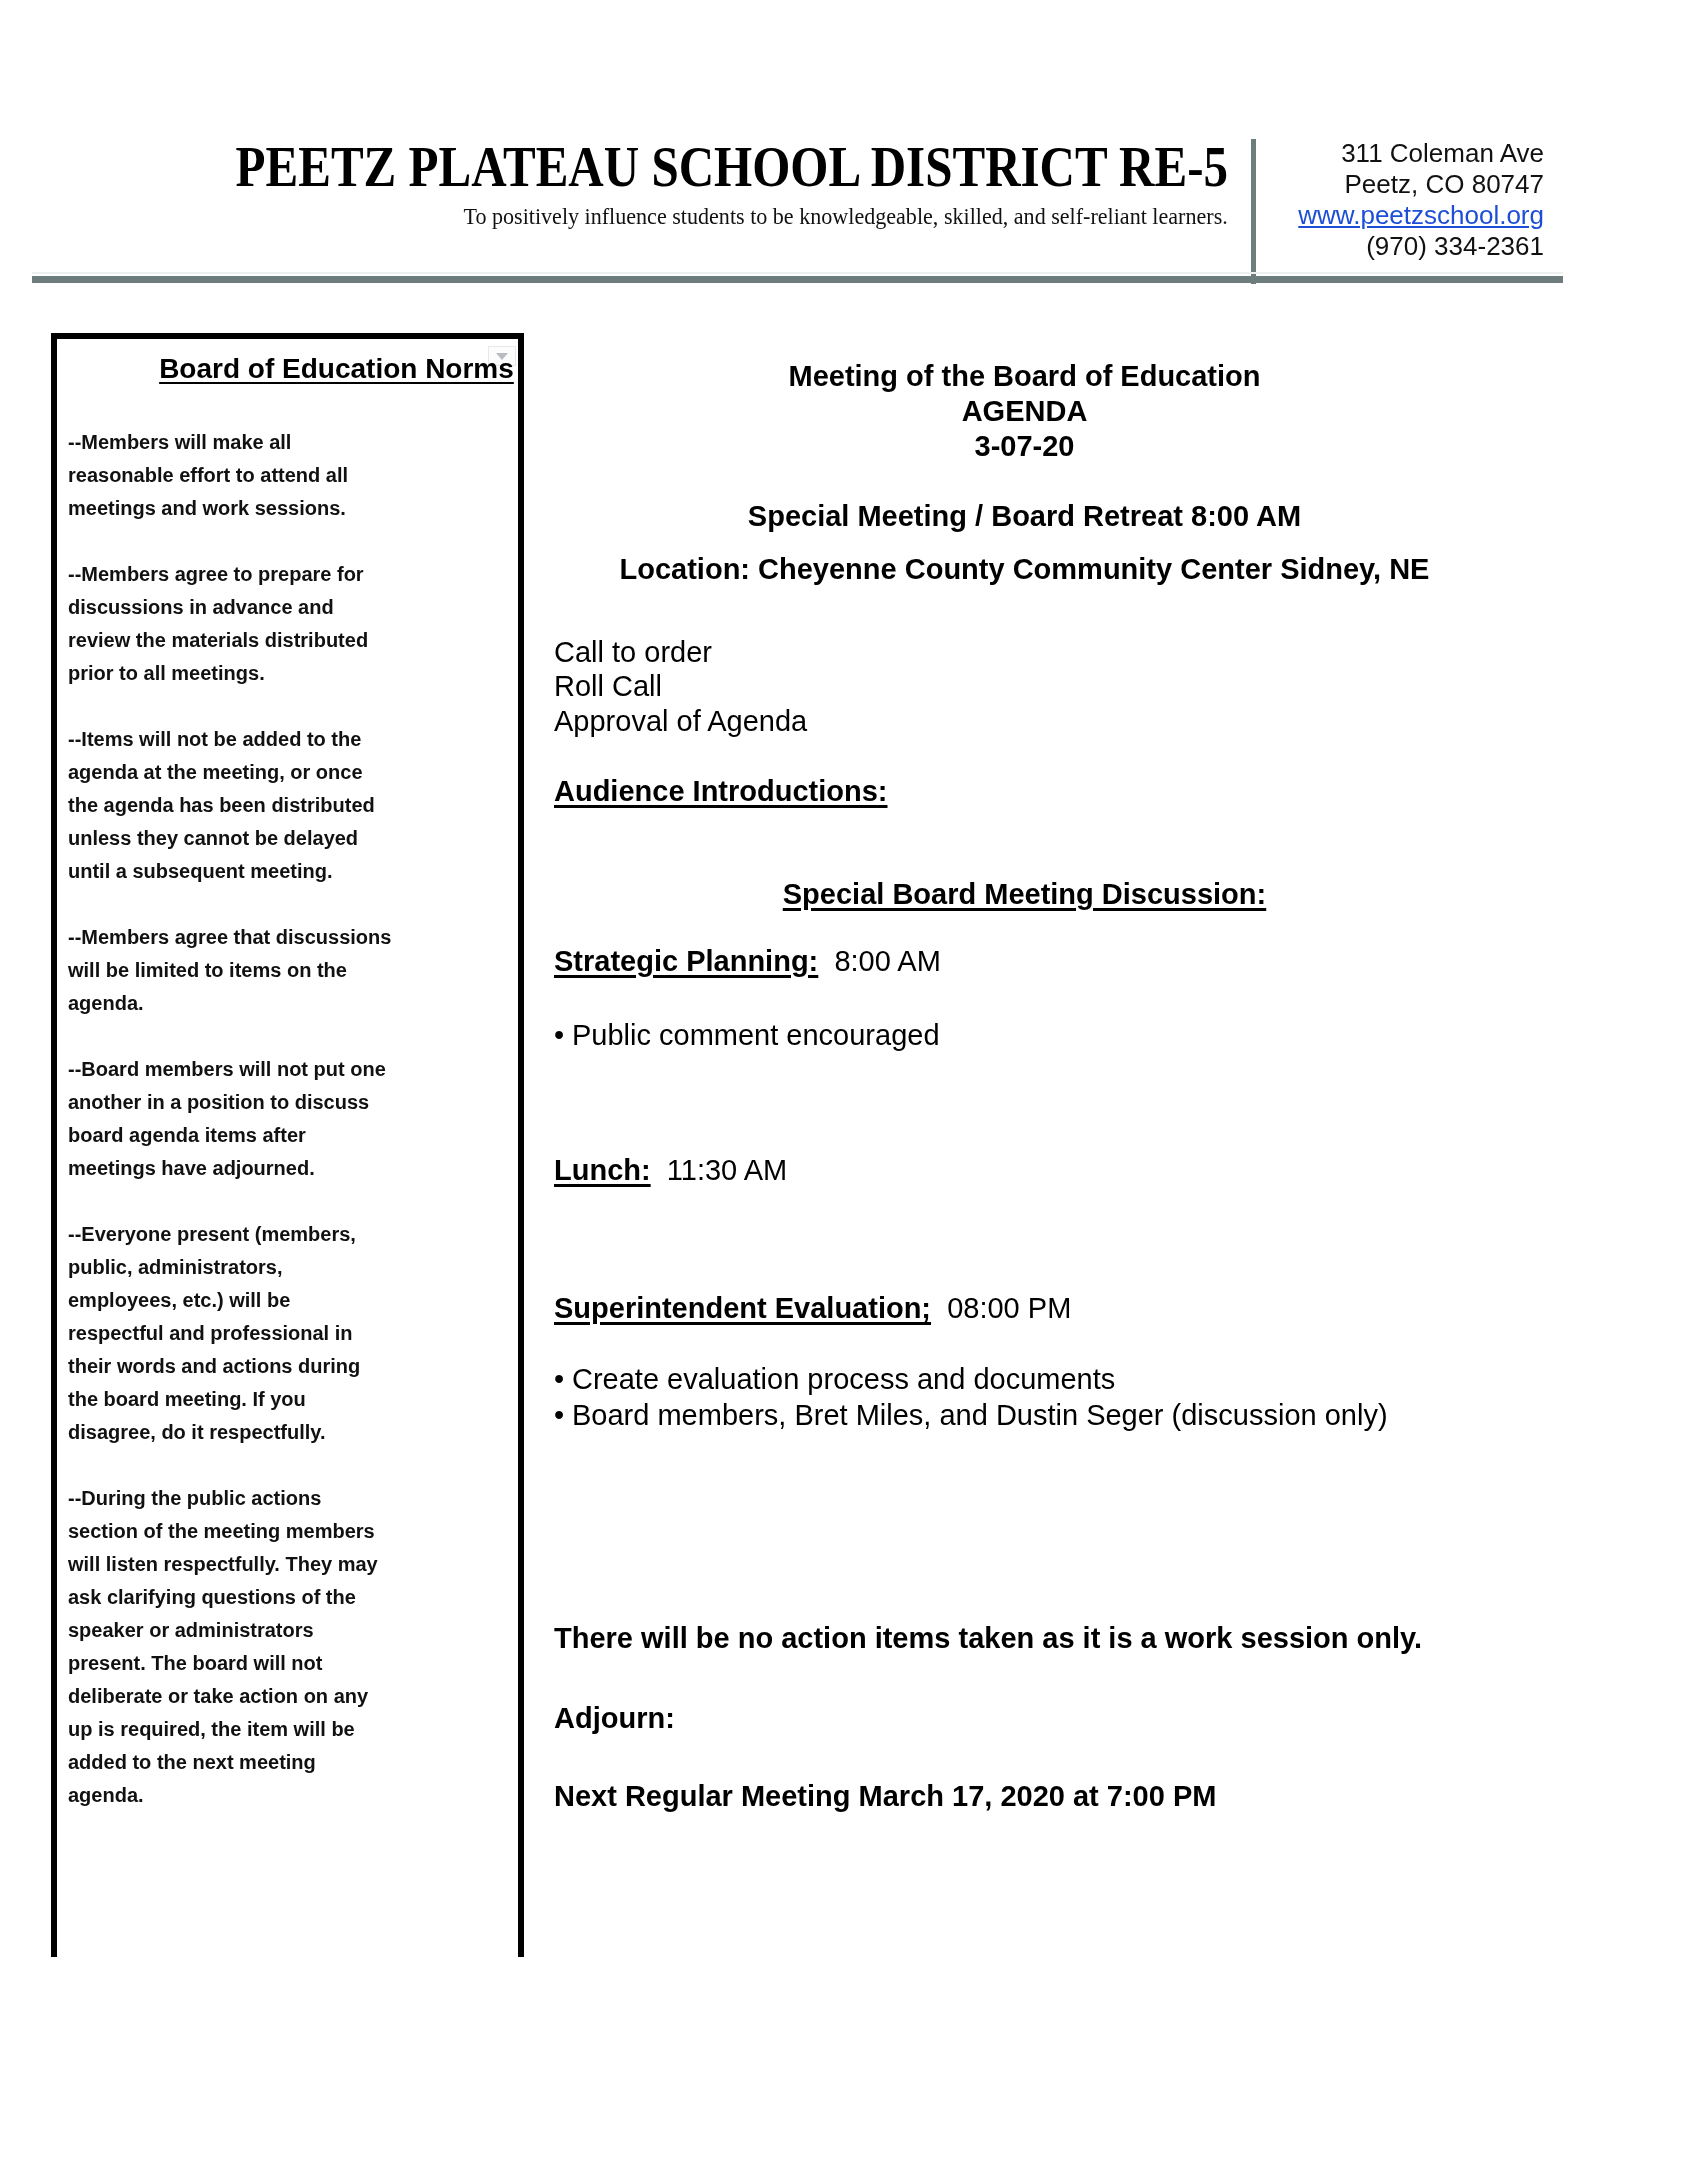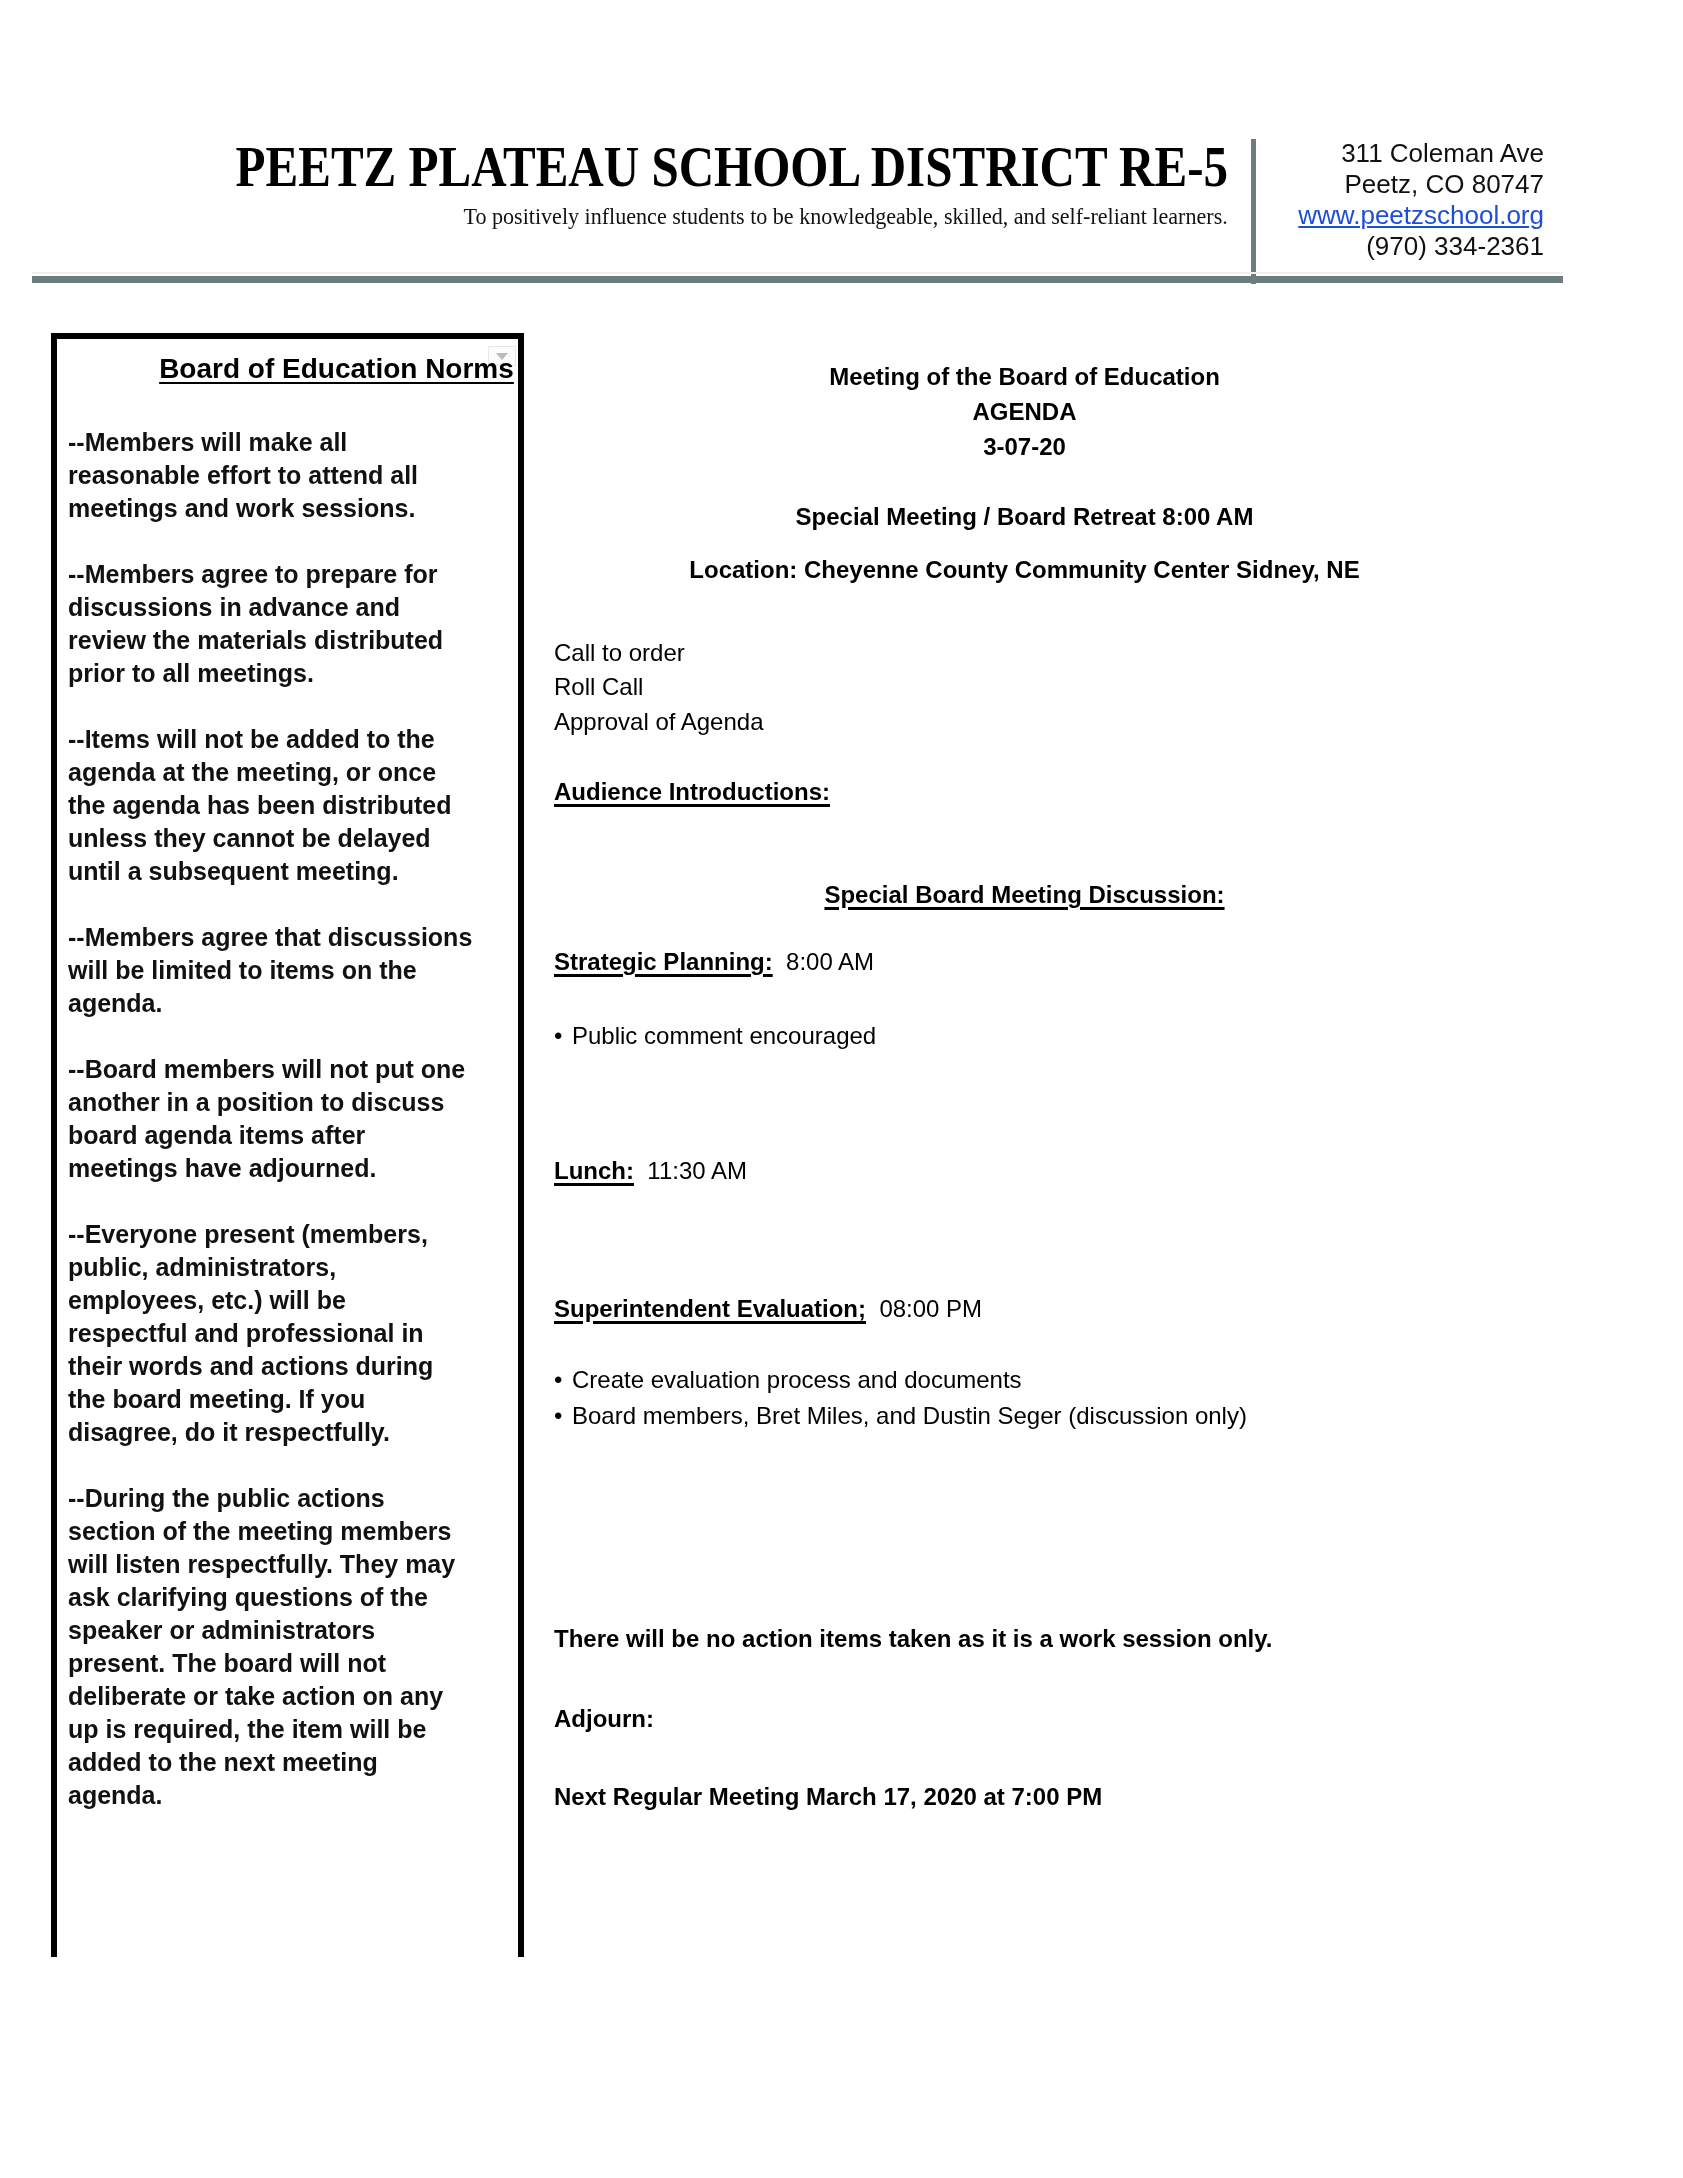--- a/index.html
+++ b/index.html
@@ -46,27 +46,27 @@
   }
   .norms-title {
     position: absolute; left: 51px; width: 571px; top: 352px; text-align: center;
     font-family: "Liberation Sans", "DejaVu Sans", sans-serif;
     font-weight: bold; font-size: 28px; line-height: 34px;
     text-decoration: underline; text-decoration-thickness: 2px; text-underline-offset: 4px;
   }
   .norms-list {
     position: absolute; left: 68px; top: 426px; width: 455px;
     font-family: "Liberation Sans", "DejaVu Sans", sans-serif;
-    font-weight: bold; font-size: 25px; line-height: 33px; color: #111;
+    font-weight: bold; font-size: 20px; line-height: 33px; color: #111;
   }
   .norm { margin: 0 0 33px 0; white-space: normal; }
   .norm div { white-space: nowrap; }
 
   
-  .agenda-font { font-family: "Liberation Sans", "DejaVu Sans", sans-serif; font-size: 24px; line-height: 35px; }
+  .agenda-font { font-family: "Liberation Sans", "DejaVu Sans", sans-serif; font-size: 29px; line-height: 35px; }
   .center-head { position: absolute; left: 554px; width: 941px; text-align: center; font-weight: bold; white-space: nowrap; }
   .left-item { position: absolute; left: 554px; white-space: nowrap; }
   .bold { font-weight: bold; }
   .ul { text-decoration: underline; text-decoration-thickness: 3px; text-underline-offset: 4px; }
   .bullet-dot { display: inline-block; width: 18px; }
 </style>
 </head>
 <body>
 
 <div class="district-title">PEETZ PLATEAU SCHOOL DISTRICT RE-5</div>

